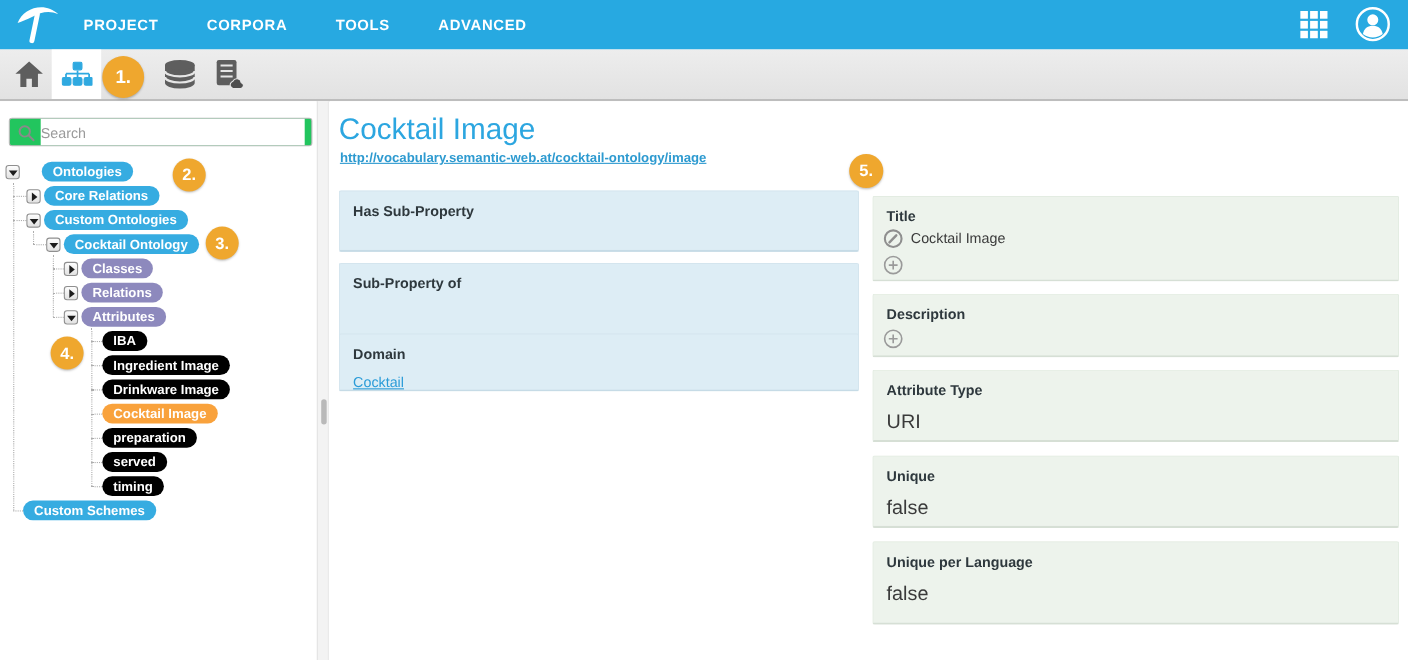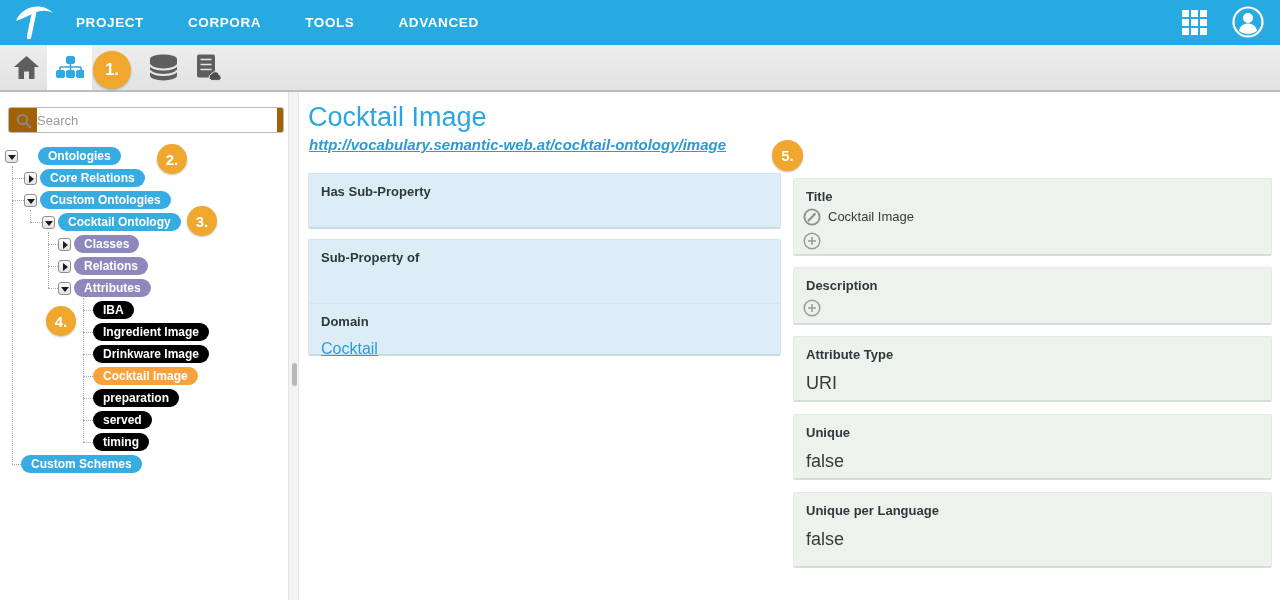--- a/index.html
+++ b/index.html
@@ -20,21 +20,21 @@
   #tool-active-tile { position:absolute; left:47px; top:0; width:45px; height:45px; background:#fff;
                       display:flex; align-items:center; justify-content:center; cursor:pointer; }
 
   
   .badge { position:absolute; background:#efa72e; color:#fff; font-weight:bold; border-radius:50%;
            display:flex; align-items:center; justify-content:center; box-shadow:0 1px 2px rgba(0,0,0,.25); z-index:30; }
 
   
   #sidebar { position:absolute; left:0; top:92px; width:288px; height:508px; background:#fff; }
   #search-box { position:absolute; left:8px; top:15px; width:276px; height:26px; border:1px solid #b9b9b9;
-                border-radius:3px; background:#a16207; }
+                border-radius:3px; background:#22c55e; }
   #search-box input { position:absolute; left:28px; top:0; width:240px; height:24px; border:none; outline:none;
                       font-size:13px; color:#444; font-family:"Liberation Sans",sans-serif; }
   #search-box input::placeholder { color:#9a9a9a; }
   #search-icon { position:absolute; left:7px; top:5px; }
 
   .vline { position:absolute; width:0; border-left:1px dotted #adadad; }
   .hline { position:absolute; height:0; border-top:1px dotted #adadad; }
 
   .tree-row { position:absolute; display:flex; align-items:center; gap:3px; height:18px; }
   .expander { width:13px; height:13px; border:1px solid #8f8f8f; border-radius:3px;
@@ -50,29 +50,29 @@
   .pill-teal   { background:#000000; }
   .pill-orange { background:#f9a23c; }
 
   #scroll-track { position:absolute; left:288px; top:92px; width:11px; height:508px; background:#f3f3f3;
                   border-left:1px solid #e4e4e4; border-right:1px solid #e9e9e9; }
   #scroll-thumb { position:absolute; left:3px; top:271px; width:5px; height:23px; background:#b9b9b9; border-radius:3px; }
 
   
   #main { position:absolute; left:300px; top:92px; width:980px; height:508px; background:#fff; }
   #page-title { position:absolute; left:8px; top:10px; font-size:27px; color:#2ca6e0; }
-  #page-uri { position:absolute; left:9px; top:44px; font-size:15px; font-style:italic; font-weight:bold;
+  #page-uri { position:absolute; left:9px; top:44px; font-size:12px; font-weight:bold;
               color:#2d9ad0; text-decoration:underline; cursor:pointer; }
 
   .sec { position:absolute; border-radius:2px; }
   .sec-blue  { background:#ddedf5; border:1px solid #d4e5ee; border-bottom:2px solid #c6dbe6; width:473px; left:8px; }
   .sec-green { background:#edf3ec; border:1px solid #e3ece2; border-bottom:2px solid #d6dfd5; width:479px; left:493px; }
   .sec-label { position:absolute; left:12px; top:10px; font-size:13px; font-weight:bold; color:#2e383d; }
   .sec-value { position:absolute; left:12px; top:36px; font-size:18px; color:#3a3a3a; }
-  .sec-link  { position:absolute; left:12px; top:36px; font-size:16px; color:#2b9cd8; text-decoration:underline; cursor:pointer; }
+  .sec-link  { position:absolute; left:12px; top:36px; font-size:13px; color:#2b9cd8; text-decoration:underline; cursor:pointer; }
   .icon-circle { cursor:pointer; }
 </style>
 </head>
 <body>
 
 <div id="topnav">
   <span id="logo">
     <svg width="42" height="38" viewBox="0 0 42 38">
       <path d="M2 17 C7 3 27 -3 39 9 C31 5 23 7 16 11 C10 14 5 16 2 17 Z" fill="#fff"></path>
       <path d="M20 9 L15 33" stroke="#fff" stroke-width="4.5" stroke-linecap="round" fill="none"></path>

